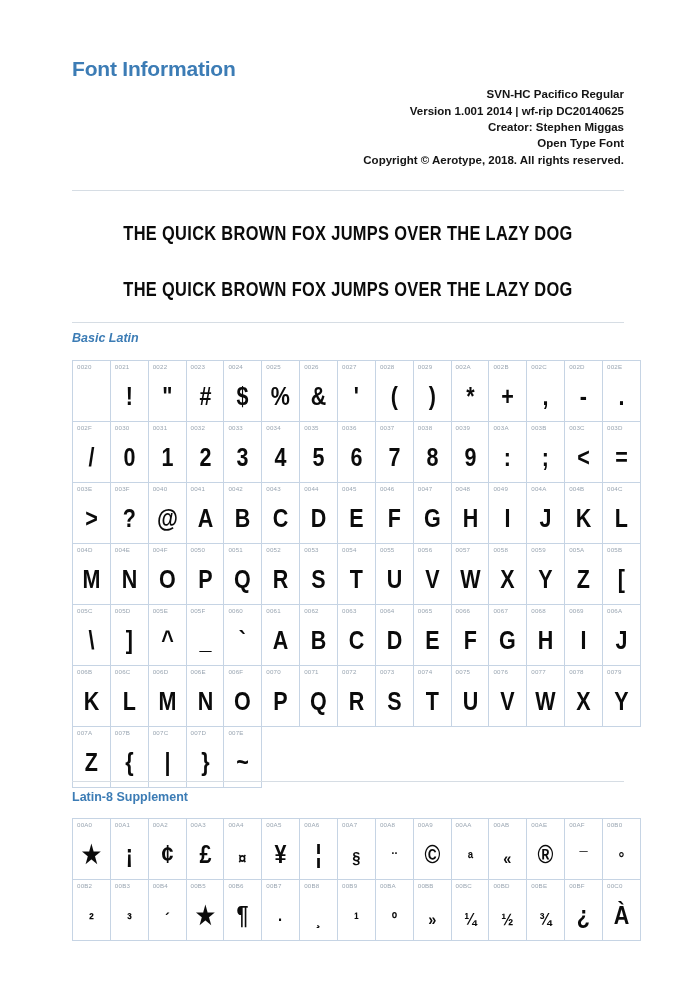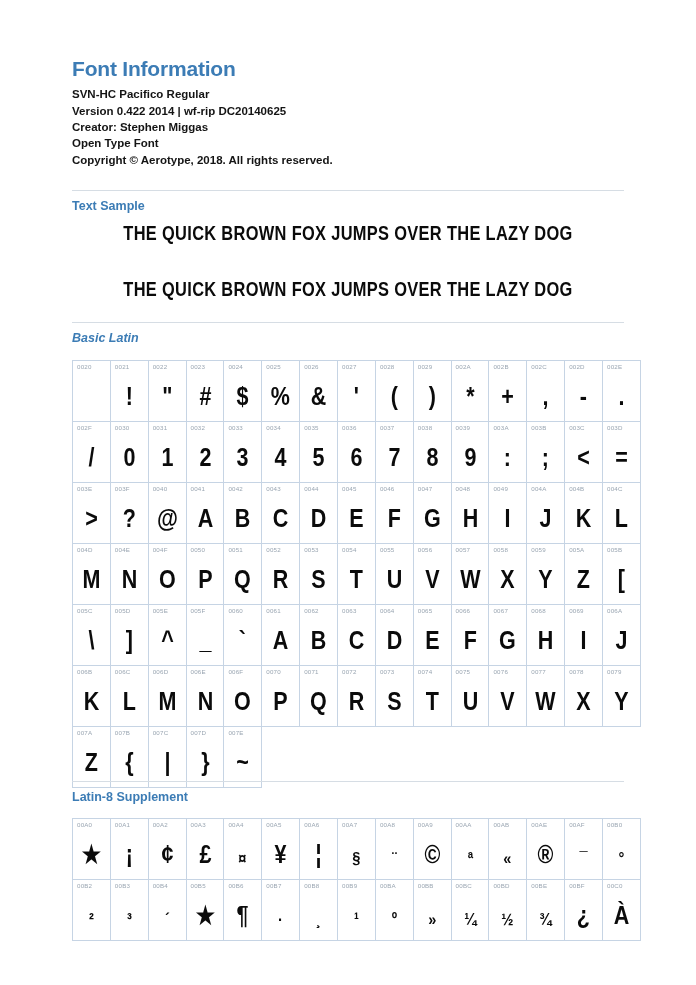--- a/index.html
+++ b/index.html
@@ -30,20 +30,21 @@
     color: #3c7cb5;
     letter-spacing: -0.2px;
     margin: 0;
     padding-top: 56px;
     line-height: 1.2;
   }
   .info-list {
     margin: 5px 0 0 0;
     padding: 0;
     list-style: none;
+    text-align: right;
   }
   .info-list li {
     font-size: 11.5px;
     font-weight: bold;
     color: #141414;
     line-height: 16.4px;
     white-space: nowrap;
   }
 
   
@@ -125,32 +126,29 @@
 </style>
 </head>
 <body>
 
 <div class="page">
 
   <h1 class="font-title">Font Information</h1>
 
   <ul class="info-list">
     <li>SVN-HC Pacifico Regular</li>
-    <li>Version 0.422 2014 | wf-rip DC20140625</li>
+    <li>Version 1.001 2014 | wf-rip DC20140625</li>
     <li>Creator: Stephen Miggas</li>
     <li>Open Type Font</li>
     <li>Copyright © Aerotype, 2018. All rights reserved.</li>
   </ul>
 
   <div class="blk" style="top:190px;">
     <hr class="rule">
   </div>
-  <div class="blk" style="top:199px;">
-    <h2 class="section-head">Text Sample</h2>
-  </div>
 
   <div class="blk" style="top:222px;">
     <div class="sample-line sample-1">THE QUICK BROWN FOX JUMPS OVER THE LAZY DOG</div>
   </div>
   <div class="blk" style="top:278px;">
     <div class="sample-line sample-2">THE QUICK BROWN FOX JUMPS OVER THE LAZY DOG</div>
   </div>
 
   <div class="blk" style="top:322px;">
     <hr class="rule">

